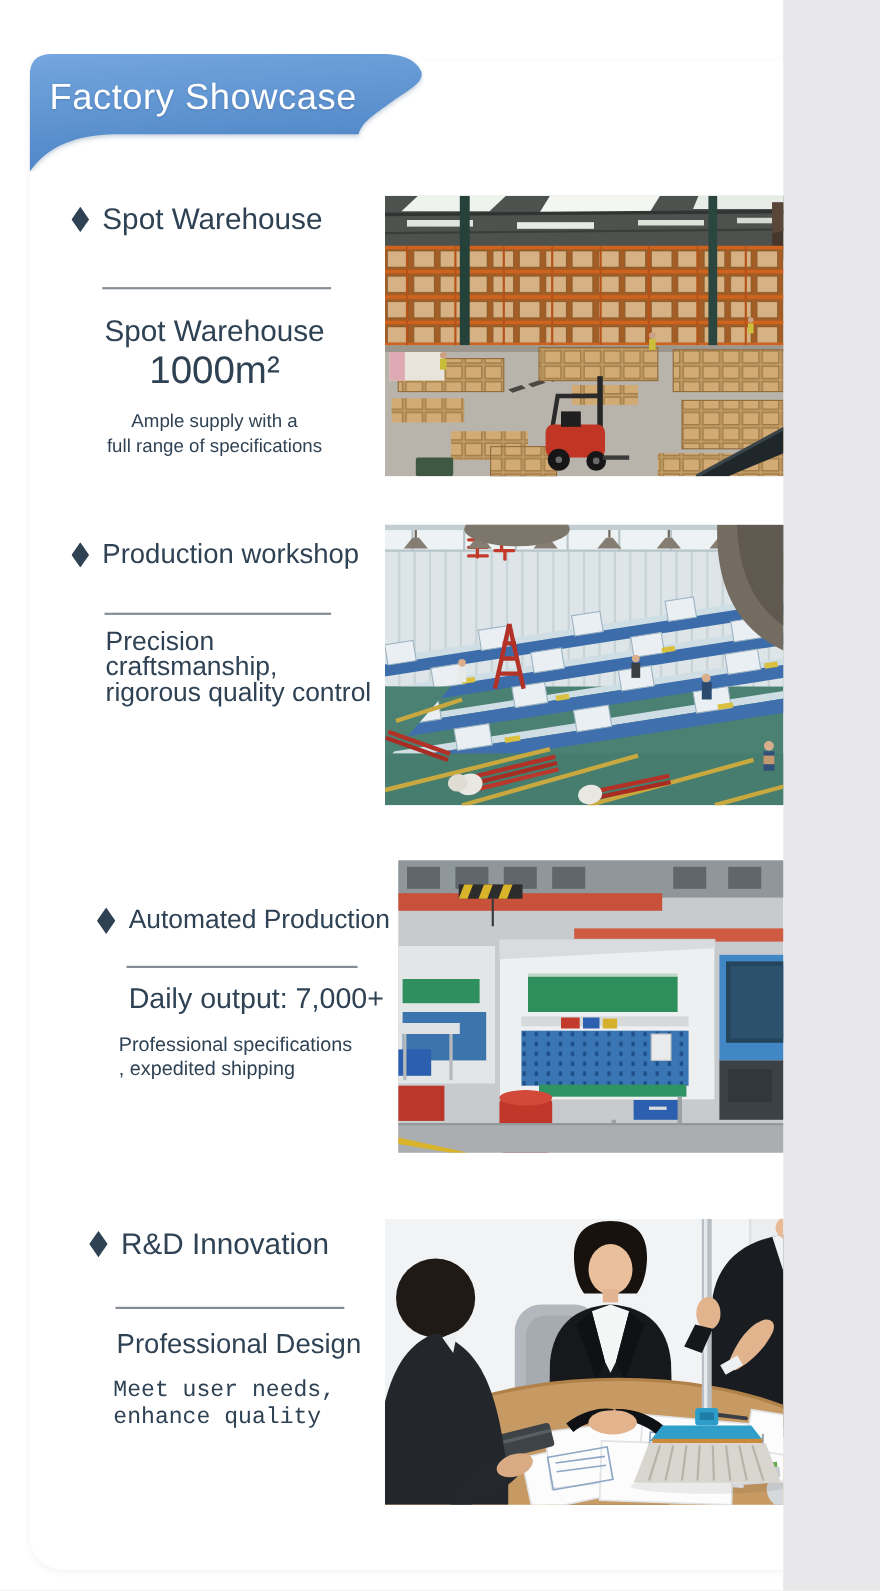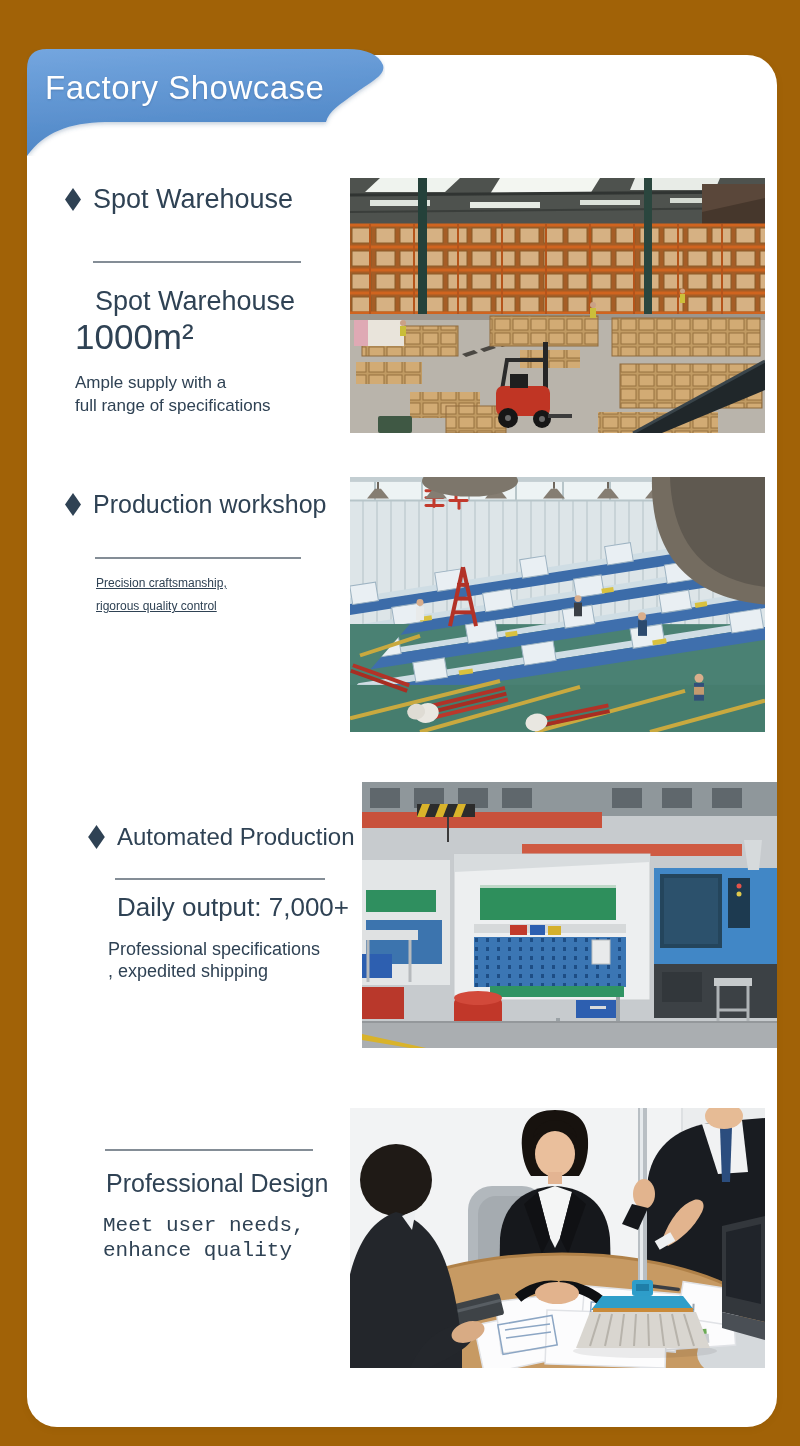--- a/index.html
+++ b/index.html
@@ -1,16 +1,16 @@
 <!DOCTYPE html>
 <html><head>
 <meta charset="utf-8">
 <style>
   html,body{margin:0;padding:0;background:#e8e8ea;}
-  .page{position:relative;width:800px;height:1446px;background:#a16207;overflow:hidden;
+  .page{position:relative;width:712px;height:1446px;background:#ffffff;overflow:hidden;
         font-family:"Liberation Sans",sans-serif;color:#2f4254;}
   .card{position:absolute;left:27px;top:55px;width:750px;height:1372px;background:#fff;
         border-radius:30px;box-shadow:0 2px 8px rgba(0,0,0,.05);}
   .banner{position:absolute;left:0;top:-6px;width:358px;height:107px;}
   .banner-title{position:absolute;left:18px;top:20px;font-size:33px;color:#fff;letter-spacing:.5px;
         text-shadow:0 1px 2px rgba(40,70,110,.30);white-space:nowrap;}
   .row{display:flex;padding-left:36px;}
   .row.s1{margin-top:123px;}
   .row.s2{margin-top:44px;}
   .row.s3{margin-top:50px;justify-content:flex-end;}
@@ -22,25 +22,25 @@
   .title{font-size:27px;line-height:32px;white-space:nowrap;}
   .s2 .title{font-size:25px;}
   .s3 .title{font-size:24px;}
   .s4 .title{font-size:27px;}
   .diamond{flex:none;display:block;}
   .divider{height:2px;background:#848d96;}
   .subtitle,.highlight,.desc{white-space:pre-line;}
   .s1 .title-line{margin:5px 0 0 2px;}
   .s1 .divider{margin:46px 0 0 30px;width:208px;}
   .s1 .subtitle{margin:22px 0 0 12px;width:240px;text-align:center;font-size:27px;line-height:32px;}
-  .s1 .highlight{margin:0 0 0 12px;width:240px;text-align:left;font-size:35px;line-height:40px;}
-  .s1 .desc{margin:14px 0 0 12px;width:240px;font-size:17px;line-height:23px;}
+  .s1 .highlight{margin:0 0 0 12px;width:240px;text-align:center;font-size:35px;line-height:40px;}
+  .s1 .desc{margin:14px 0 0 12px;width:240px;text-align:center;font-size:17px;line-height:23px;}
   .s2 .title-line{margin:11px 0 0 2px;}
   .s2 .divider{margin:37px 0 0 32px;width:206px;}
-  .s2 .desc{margin:13px 0 4px 33px;font-size:12px;line-height:23px;text-decoration:underline;}
+  .s2 .desc{margin:13px 0 4px 33px;font-size:24px;line-height:23px;}
   .s3 .title-line{margin:39px 0 0 13px;}
   .s3 .divider{margin:25px 0 0 40px;width:210px;}
   .s3 .highlight{margin:11px 0 0 42px;font-size:26px;line-height:33px;}
   .s3 .desc{margin:14px 0 0 33px;font-size:18px;line-height:22px;}
   .s4 .title-line{margin:7px 0 0 18px;}
   .s4 .divider{margin:41px 0 0 42px;width:208px;}
   .s4 .subtitle{margin:20px 0 4px 43px;font-size:25px;line-height:24px;}
   .s4 .desc{margin:18px 0 0 40px;font-size:21px;line-height:25px;font-family:Liberation Mono, monospace;}
 </style>
 </head>
@@ -397,20 +397,26 @@
           </g>
           <rect y="240" width="415" height="26" fill="#aaaeb1"></rect>
           <line x1="0" y1="240" x2="415" y2="240" stroke="#94989b" stroke-width="2"></line>
           <polygon points="0,252 64,266 48,266 0,258" fill="#d9b32a"></polygon>
         </svg>
       </div>
     </div>
 
     <div class="row s4">
       <div class="text-col">
+        <div class="title-line">
+          <svg class="diamond" width="17" height="24" viewBox="0 0 16 23">
+              <polygon points="8,0 16,11.5 8,23 0,11.5" fill="#2f4254"></polygon>
+            </svg>
+          <span class="title">R&amp;D Innovation</span>
+        </div>
         <div class="divider"></div>
         <div class="subtitle">Professional Design</div>
         <div class="desc">Meet user needs,
 enhance quality</div>
       </div>
       <div class="photo-col">
         <svg viewBox="0 0 415 260" height="260" preserveAspectRatio="none">
           <rect width="415" height="260" fill="#f2f3f4"></rect>
           <rect x="332" width="83" height="150" fill="#ebedee"></rect>
           <line x1="332" y1="0" x2="332" y2="150" stroke="#dde0e2" stroke-width="2"></line>

